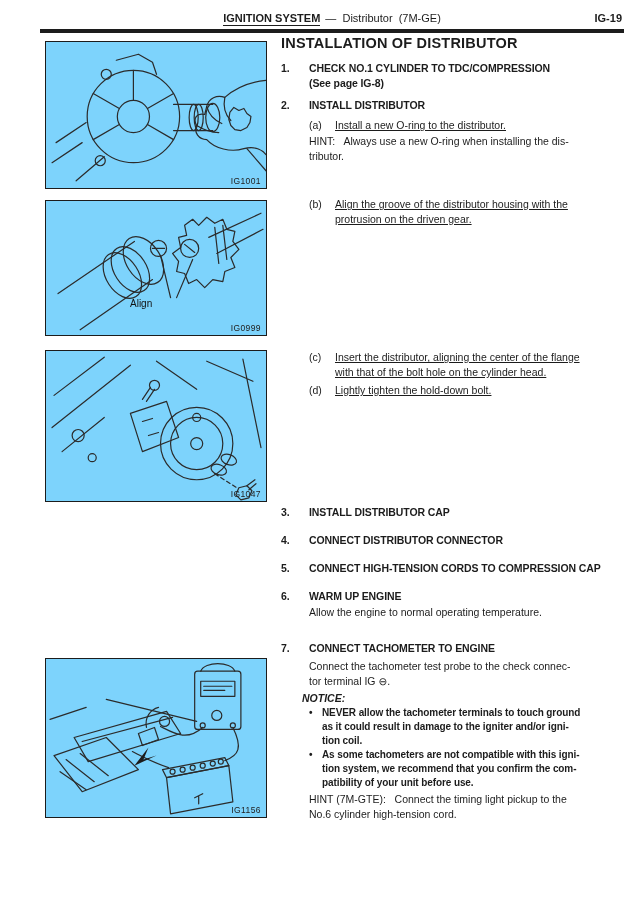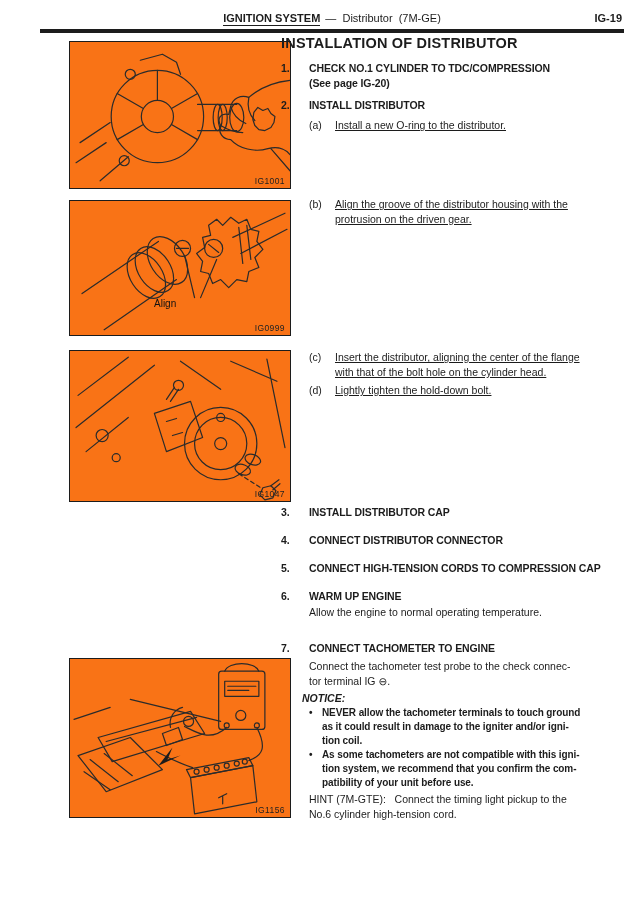--- a/index.html
+++ b/index.html
@@ -9,21 +9,21 @@
     font-family:"Liberation Sans", sans-serif; color:#1c1c1c; overflow:hidden;
   }
   
   .hdr-center { position:absolute; left:40px; right:16px; top:12px; text-align:center;
     font-size:11px; white-space:pre; }
   .hdr-bold { font-weight:bold; border-bottom:1.5px solid #1c1c1c; padding-bottom:1px; }
   .hdr-rest { margin-left:5px; }
   .hdr-page { position:absolute; right:18px; top:12px; font-weight:bold; font-size:11px; }
   .hdr-rule { position:absolute; left:40px; right:16px; top:29px; height:3.5px; background:#1c1c1c; }
   
-  .figbox { position:absolute; left:45px; width:222px; border:1.5px solid #1c1c1c; background:#f97316;margin-left:24px; }
+  .figbox { position:absolute; left:45px; width:222px; border:1.5px solid #1c1c1c; background:#7dd3fc; }
   .figbox svg { position:absolute; inset:0; width:100%; height:100%; }
   .figcode { position:absolute; right:5px; bottom:2px; font-size:8.5px; letter-spacing:.4px; color:#222; }
   .figann { position:absolute; font-size:10px; color:#111; }
   
   .blk { position:absolute; left:281px; width:346px; font-size:10.5px; line-height:15px; }
   .doc-title { font-size:14.5px; font-weight:bold; letter-spacing:.2px; margin-bottom:10px; white-space:pre; }
   .step { display:flex; }
   .step .num { width:28px; font-weight:bold; flex:none; }
   .step .heading { font-weight:bold; white-space:pre; letter-spacing:-0.1px; }
   .sub { display:flex; margin-left:28px; }
@@ -139,30 +139,32 @@
       <path d="M148,138 L156,134 M152,136 L152,144"></path>
     </svg>
     <span class="figcode">IG1156</span>
   </div>
 
   <div class="blk" style="top:36px;">
     <div class="doc-title">INSTALLATION OF DISTRIBUTOR</div>
     <div class="step mb7">
       <span class="num">1.</span>
       <span class="heading">CHECK NO.1 CYLINDER TO TDC/COMPRESSION
-(See page IG-20)</span>
+(See page IG-8)</span>
     </div>
     <div class="step mb5">
       <span class="num">2.</span>
       <span class="heading">INSTALL DISTRIBUTOR</span>
     </div>
     <div class="sub mb1">
       <span class="lbl">(a)</span>
       <span class="txt">Install a new O-ring to the distributor.</span>
     </div>
+    <div class="para">HINT:   Always use a new O-ring when installing the dis-
+tributor.</div>
   </div>
 
   <div class="blk" style="top:197px;">
     <div class="sub">
       <span class="lbl">(b)</span>
       <span class="txt">Align the groove of the distributor housing with the
 protrusion on the driven gear.</span>
     </div>
   </div>
 

